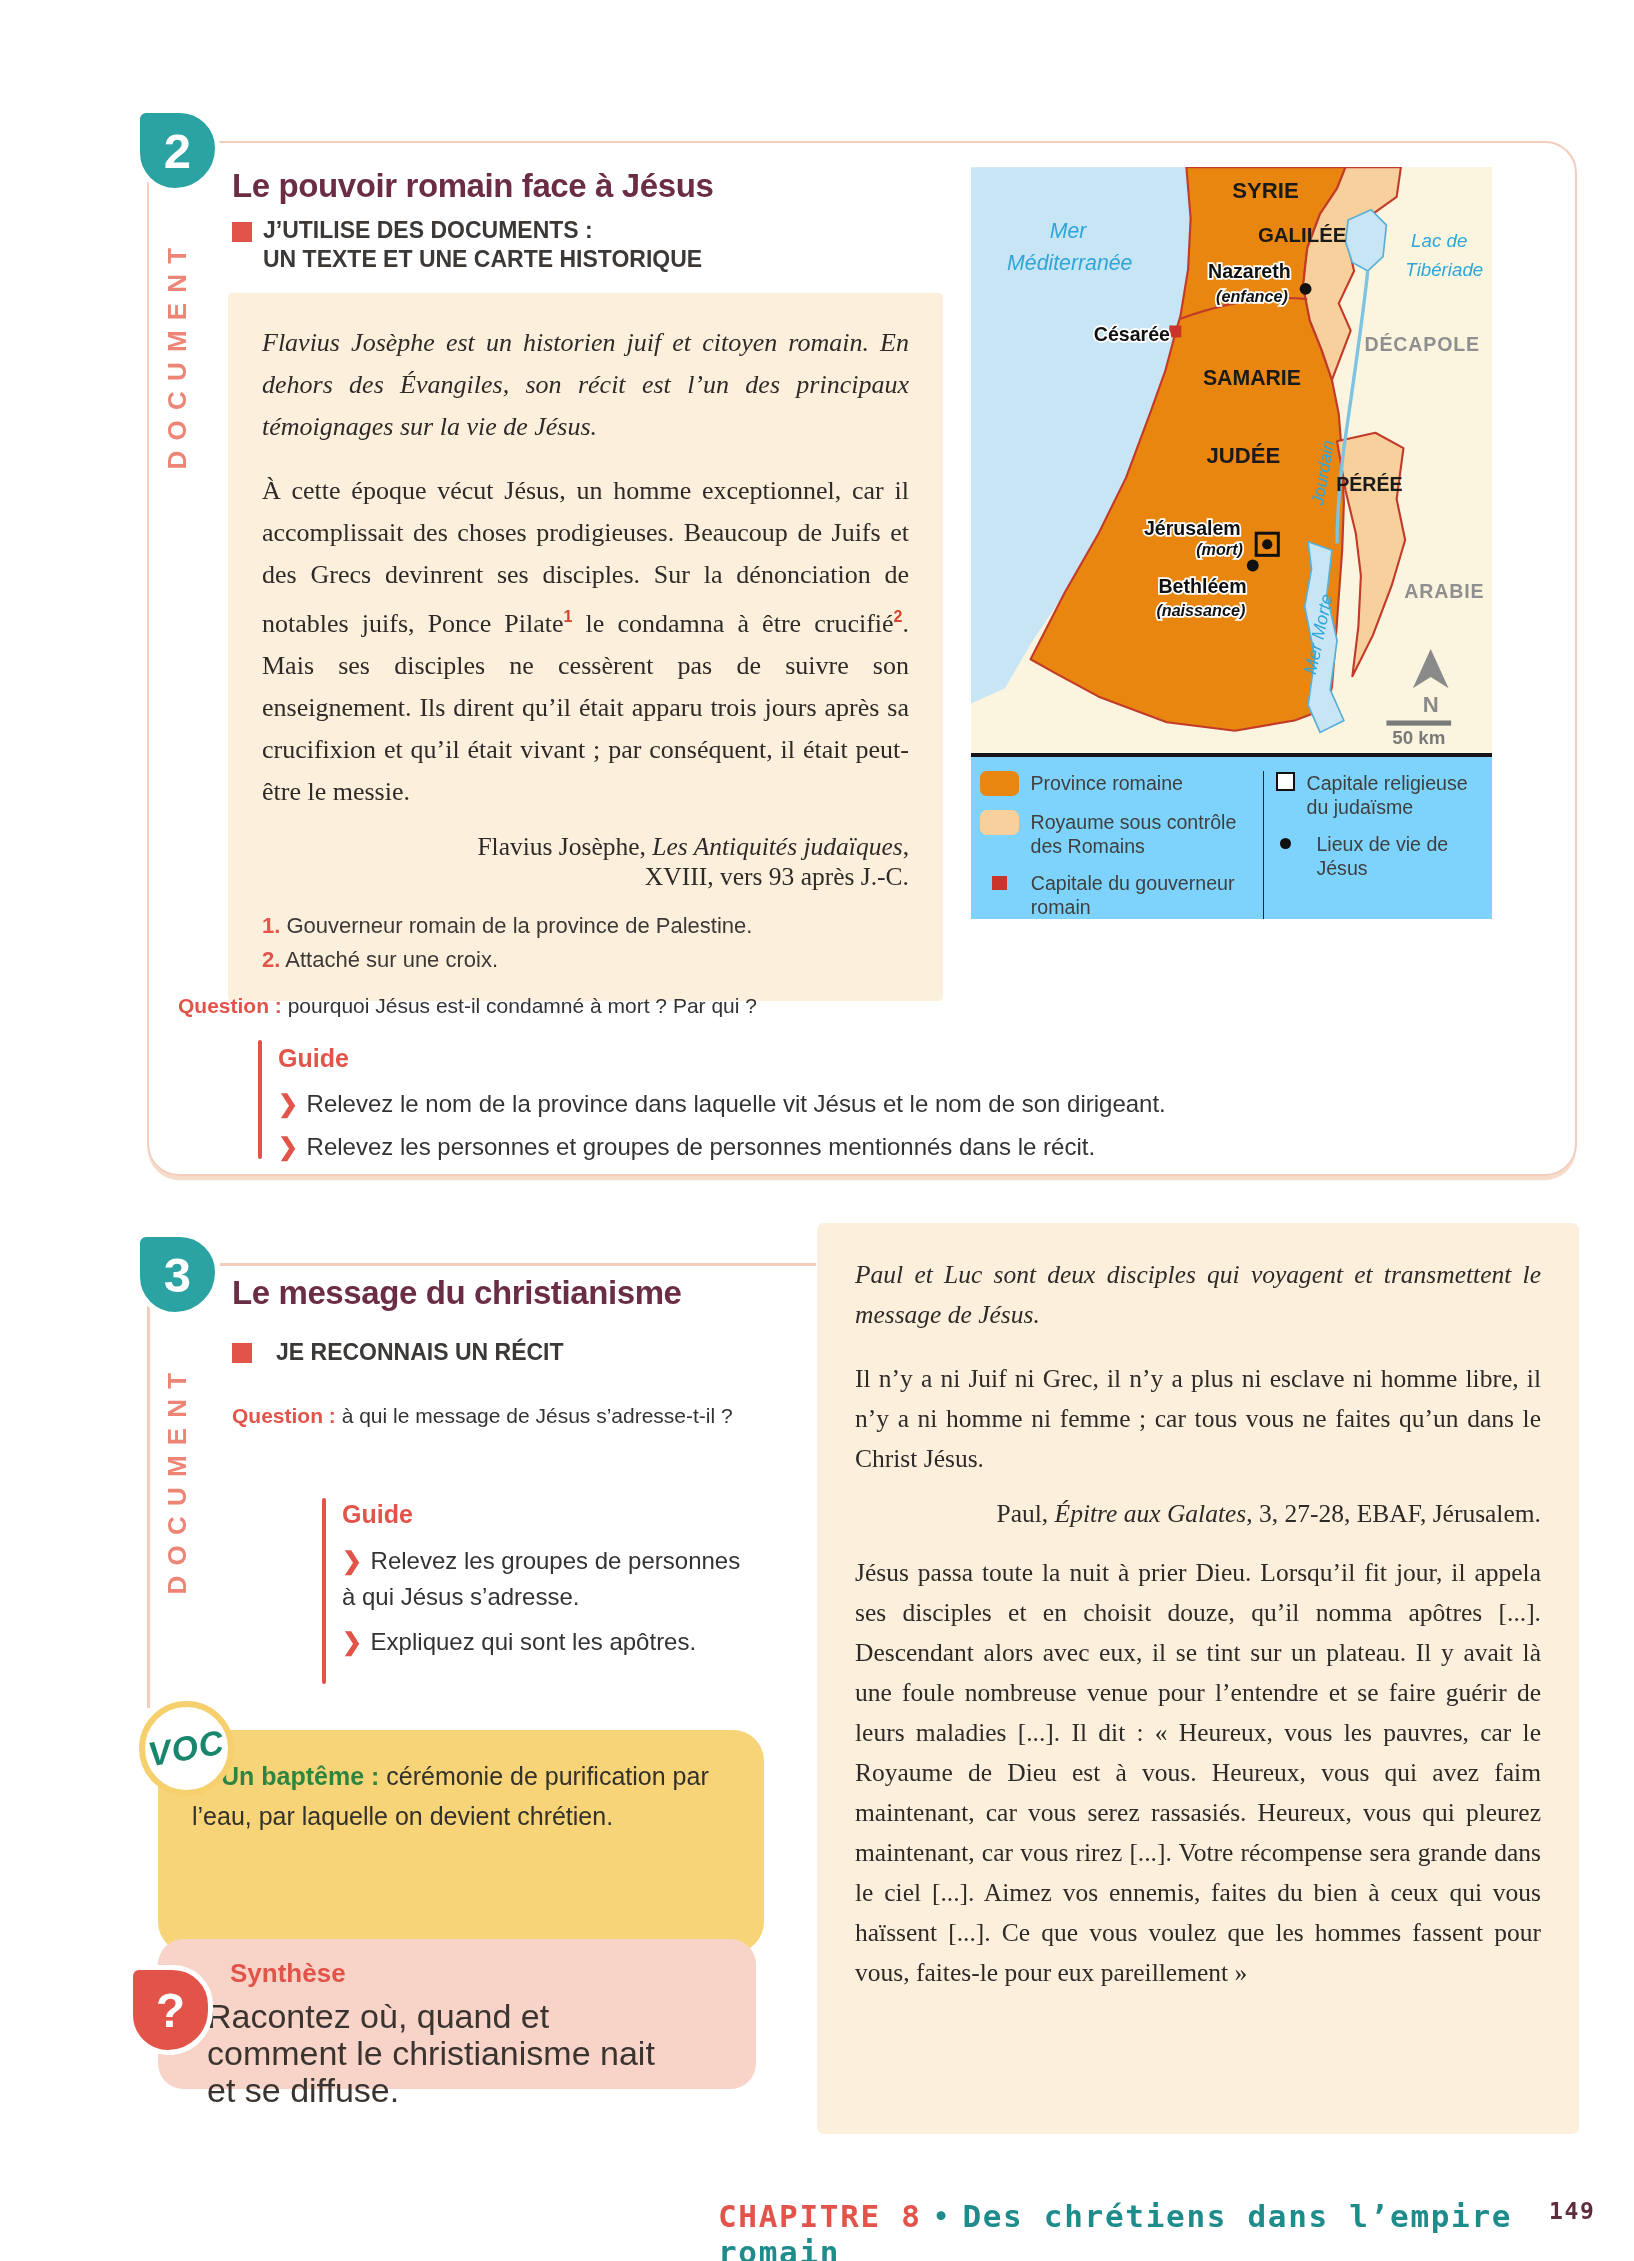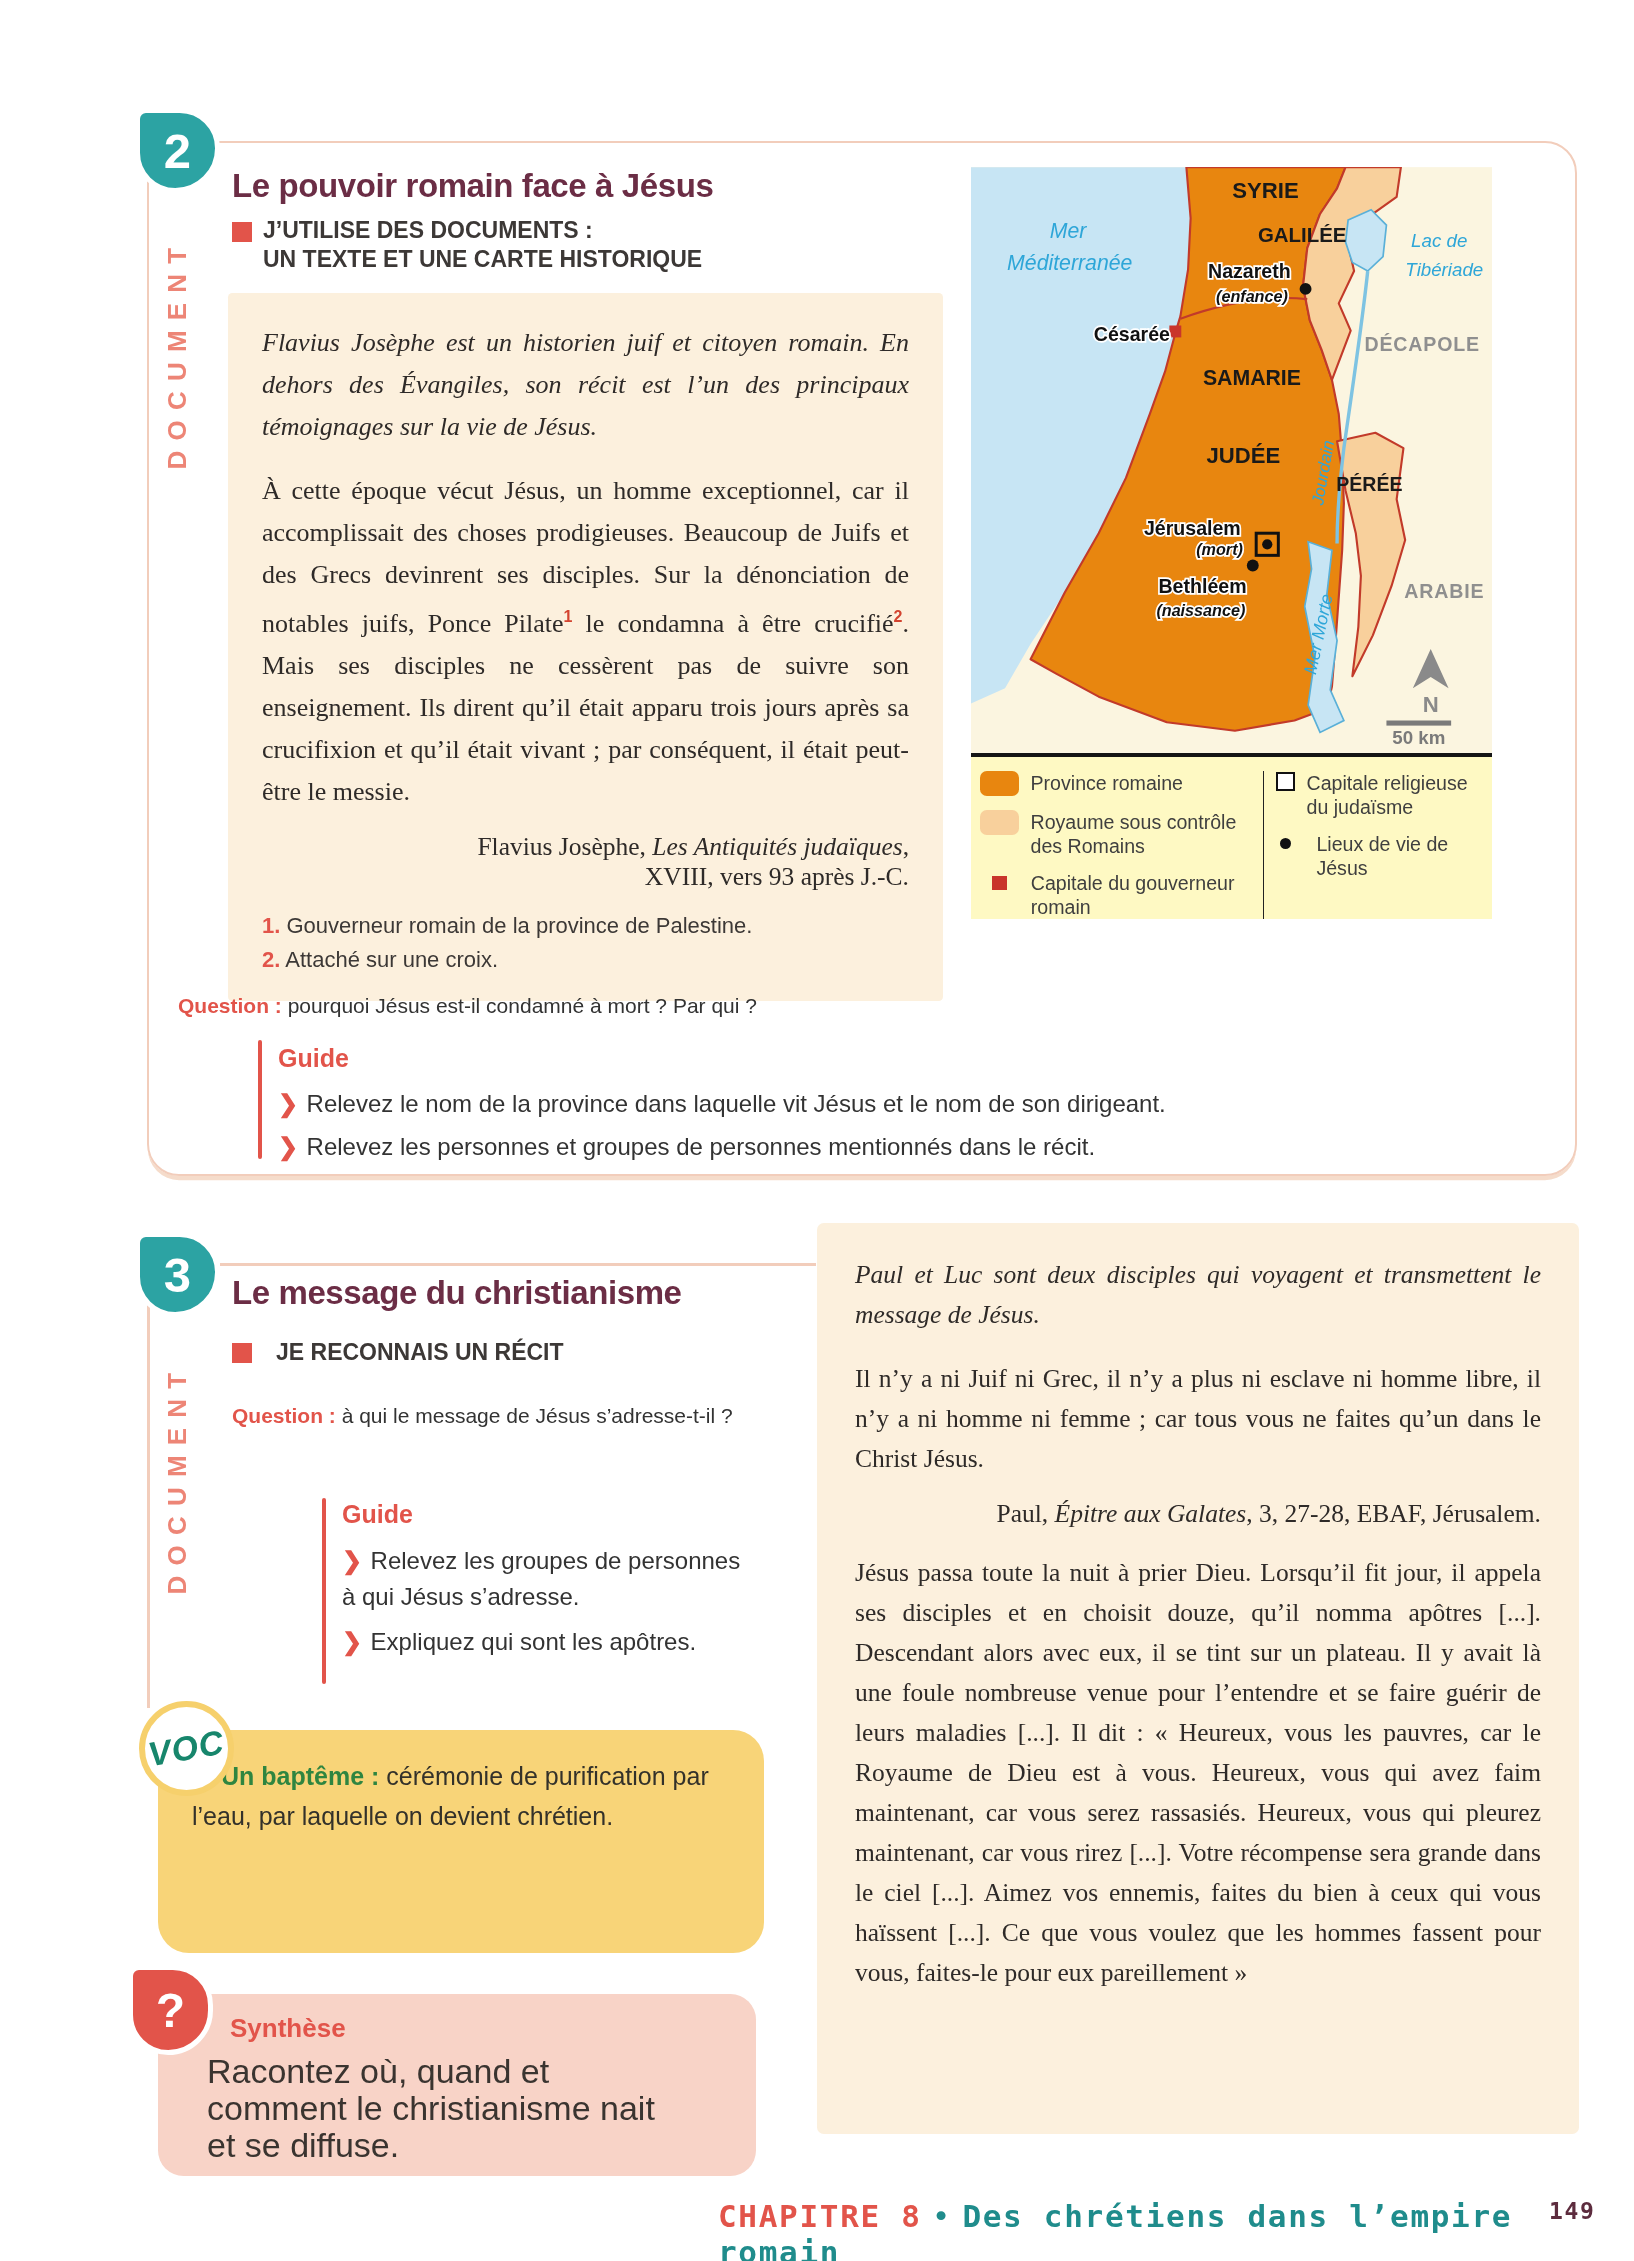--- a/index.html
+++ b/index.html
@@ -41,21 +41,21 @@
   .chev { color:#e2544a; font-weight:bold; margin-right:8.5px; }
 
   
   .map-wrap { position:absolute; left:971px; top:167px; width:521px; }
   svg text { font-family:"Liberation Sans", sans-serif; }
   .t-region { font-weight:bold; fill:#1a1a1a; }
   .t-gray { font-weight:bold; fill:#8f8f8f; letter-spacing:1px; }
   .t-city { font-weight:bold; fill:#111; paint-order:stroke; stroke:#fff; stroke-width:4px; }
   .t-sub  { font-style:italic; font-weight:bold; fill:#111; paint-order:stroke; stroke:#fff; stroke-width:4px; }
   .t-water { font-style:italic; fill:#2ea6d8; }
-  .legend { position:absolute; left:971px; top:753px; width:521px; background:#fef9c3;
+  .legend { position:absolute; left:971px; top:753px; width:521px; background:#7dd3fc;
             border-top:4.3px solid #151515; padding:13.6px 0 0 8.5px; display:flex; }
   .leg-col { display:flex; flex-direction:column; gap:13.6px; }
   .leg-col1 { width:283px; }
   .leg-col2 { border-left:1.7px solid #222; padding-left:12px; flex:1; }
   .leg-row { display:flex; gap:12px; align-items:flex-start; }
   .leg-label { font-size:19.6px; color:#3f3f3f; line-height:24px; }
   .sw-province { width:39px; height:25.5px; border-radius:6.8px; background:#e8860f; flex:none; }
   .sw-royaume  { width:39px; height:25.5px; border-radius:6.8px; background:#f8d09c; flex:none; }
   .sw-capgouv  { width:14.5px; height:14.5px; background:#c9352b; margin:4.3px 12px 0 12.8px; flex:none; }
   .sw-capreli  { width:19px; height:19px; border:2.6px solid #111; background:#fff; margin-top:1.7px; flex:none; }
@@ -68,21 +68,21 @@
   
   .voc-box { position:absolute; left:158px; top:1730px; width:606px; height:223px;
              background:#f8d478; border-radius:31px; padding:25.5px 38px 24px 34px; }
   .voc-box p { font-size:25px; line-height:40px; color:#33312a; text-indent:29px; }
   .voc-term { font-weight:bold; color:#2f8540; }
   .voc-circle { position:absolute; left:139px; top:1701px; width:95px; height:95px;
                 background:#fff; border:6.8px solid #f6d06c; border-radius:50%;
                 display:flex; align-items:center; justify-content:center; }
   .voc-circle span { color:#17866c; font-size:34px; font-style:italic; font-weight:bold;
                      transform:rotate(-10deg); letter-spacing:0.9px; }
-  .syn-box { position:absolute; left:158px; top:1994px; width:598px; height:182px;
+  .syn-box { position:absolute; left:158px; top:1939px; width:598px; height:150px;
              background:#f8d3c7; border-radius:25.5px; padding:19px 34px 17px 49px; }
   .syn-title { color:#e2544a; font-size:26px; font-weight:bold; margin-left:23px; }
   .syn-text { font-size:34px; line-height:37px; color:#3a3430; margin-top:8.5px; max-width:477px; }
   .q-badge { position:absolute; left:128px; top:1965px; width:85px; height:90px;
              background:#e2544a; border:5.1px solid #fff; border-radius:12px 44px 49px 44px;
              display:flex; align-items:center; justify-content:center;
              color:#fff; font-size:48px; font-weight:bold; }
 
   
   .footer { position:absolute; top:2198px; left:718px; font-family:"DejaVu Sans Mono", monospace;

